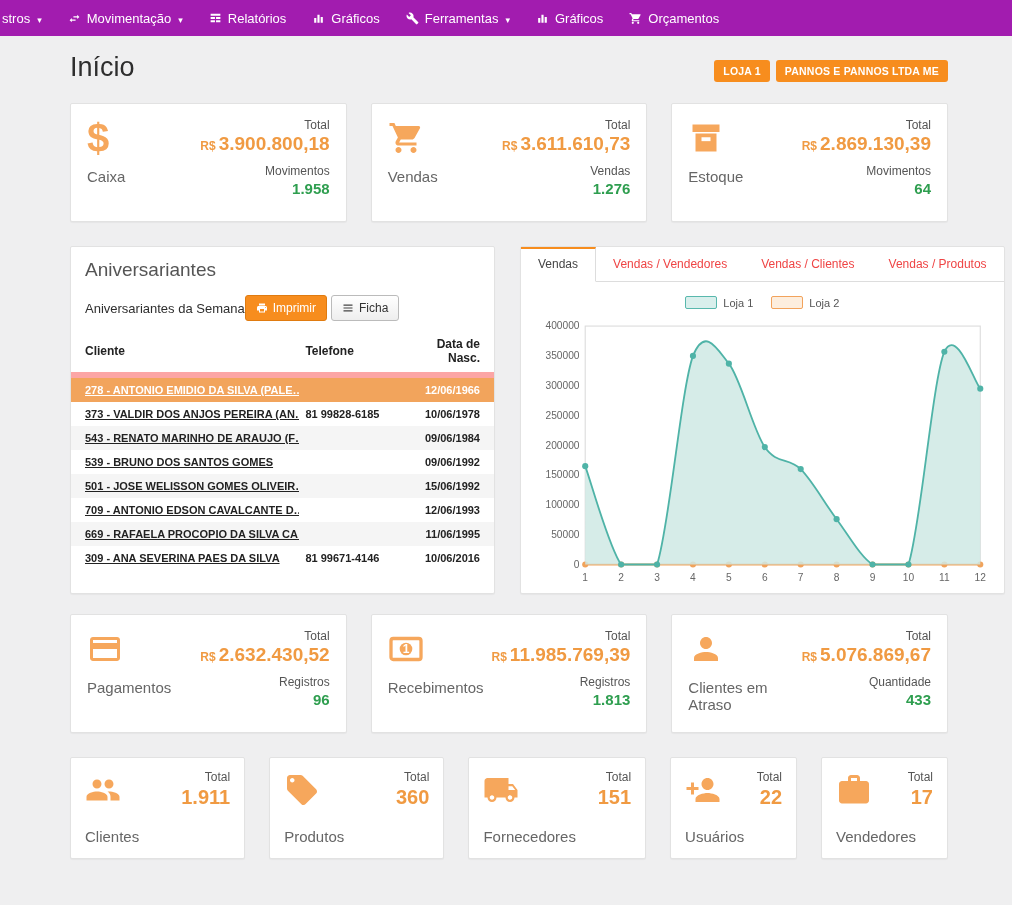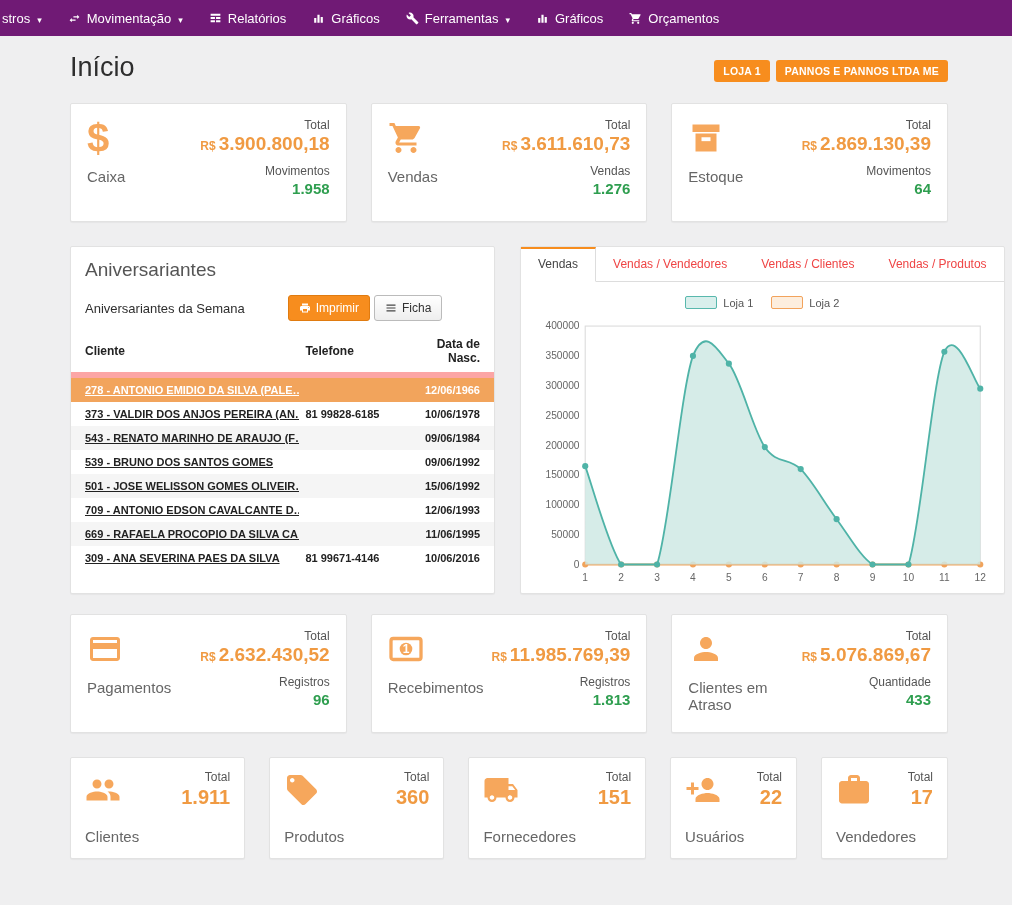--- a/index.html
+++ b/index.html
@@ -1,20 +1,20 @@
 <!DOCTYPE html>
 <html><head>
 <meta charset="utf-8">
 <style>
   *{margin:0;padding:0;box-sizing:border-box;}
   html,body{width:1012px;height:905px;}
   body{background:#efeff0;font-family:"Liberation Sans","DejaVu Sans",sans-serif;color:#333;overflow:hidden;}
 
   
-  .navbar{height:36px;background:#701a75;display:flex;align-items:center;}
+  .navbar{height:36px;background:#a21caf;display:flex;align-items:center;}
   .nav-item{display:flex;align-items:center;gap:6px;color:#fff;font-size:13px;padding:0 13px;height:36px;cursor:pointer;white-space:nowrap;}
   .nav-item.first{padding-left:2px;}
   .nav-item svg{width:13px;height:13px;fill:#fff;flex:0 0 auto;}
   .caret::after{content:"▾";font-size:9px;margin-left:1px;}
 
   
   .content{padding:16px 64px 0 70px;}
   .header-row{display:flex;justify-content:space-between;align-items:flex-start;gap:32px;}
   .page-title{font-size:27px;color:#2e2e2e;font-weight:400;}
   .badges{display:flex;gap:6px;margin-top:8px;}
@@ -41,21 +41,21 @@
   .stat-count-label{margin-top:7px;}
   .stat-count{color:#2e9e4f;font-weight:bold;font-size:15px;margin-top:2px;}
 
   
   .mid-grid{display:grid;grid-template-columns:425px 1fr;gap:25px;margin-top:24px;}
 
   
   .bd-header{padding:12px 14px 10px;font-size:19px;color:#555;}
   .bd-sub{display:flex;justify-content:flex-start;align-items:center;padding:4px 10px 10px 14px;}
   .bd-sub-label{font-size:13px;color:#2e2e2e;}
-  .btn{display:inline-flex;align-items:center;gap:5px;font-size:12px;padding:5px 10px;border-radius:3px;cursor:pointer;margin-left:43px;}
+  .btn{display:inline-flex;align-items:center;gap:5px;font-size:12px;padding:5px 10px;border-radius:3px;cursor:pointer;}
   .btn svg{width:12px;height:12px;}
   .btn-orange{background:#f78d1e;color:#fff;border:1px solid #e07b10;}
   .btn-orange svg{fill:#fff;}
   .btn-light{background:linear-gradient(#ffffff,#eeeeee);color:#333;border:1px solid #bbb;margin-left:4px;}
   .btn-light svg{fill:#444;}
   .bd-table{width:100%;border-collapse:collapse;font-size:11px;table-layout:fixed;}
   .bd-table th{font-size:12px;text-align:left;padding:6px 6px 7px;border-bottom:6px solid #fca5a5;color:#222;}
   .bd-table th.col-client{width:54%;padding-left:14px;}
   .bd-table th.col-phone{width:24%;}
   .bd-table th.col-date{width:22%;text-align:right;padding-right:14px;}

